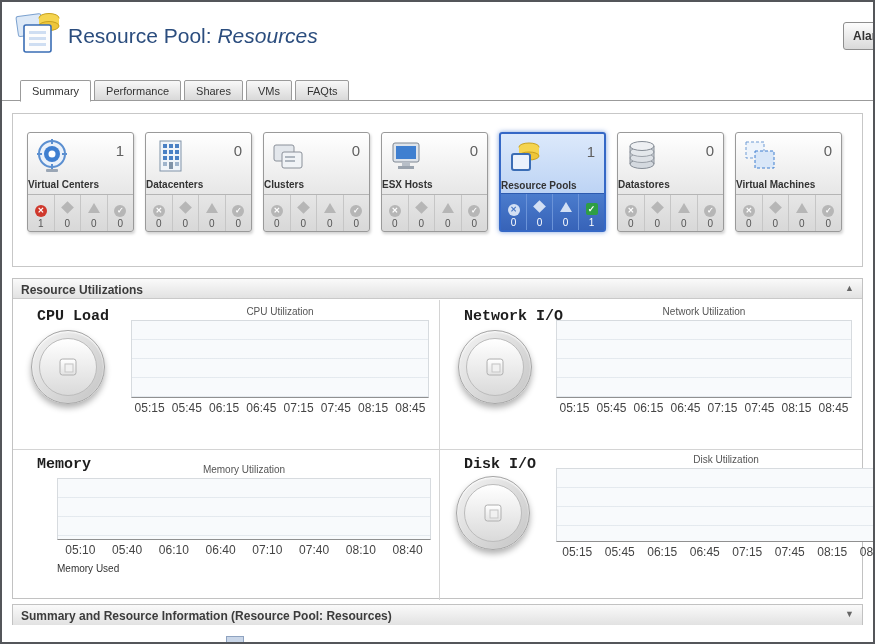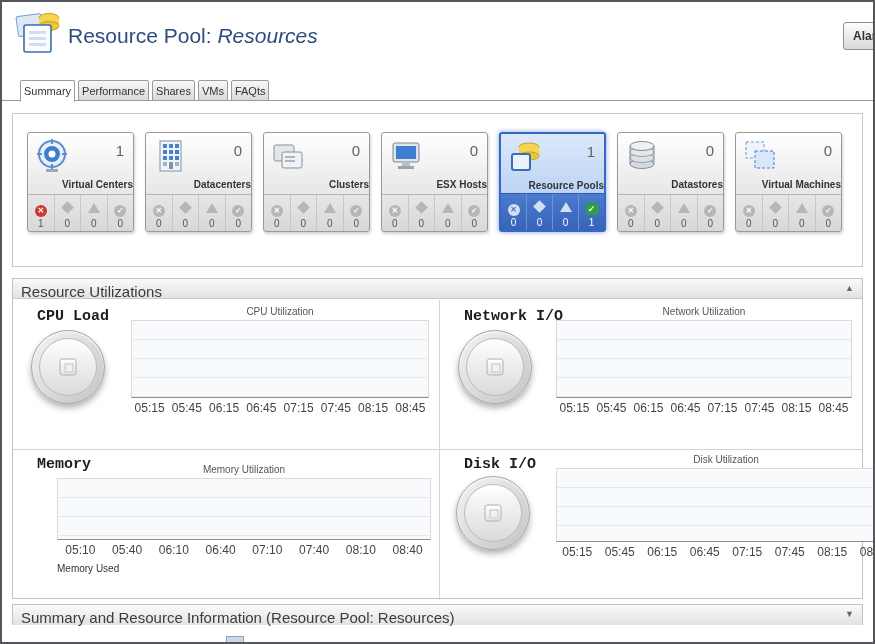--- a/index.html
+++ b/index.html
@@ -13,39 +13,39 @@
   .page-title { position:absolute; left:66px; top:22px; font-size:21px; color:#2b4d7e;text-align:right; }
   .page-title .em { font-style:italic; }
   .alarm-btn { position:absolute; left:841px; top:20px; width:72px; height:28px;
                border:1px solid #8e8e8e; border-radius:3px;
                background:linear-gradient(#fdfdfd,#d9d9d9);
                font-size:12px; font-weight:bold; color:#333; text-align:left;
                padding:6px 0 0 9px; }
 
   
   .tabs { position:absolute; left:18px; top:78px; display:flex; z-index:2; }
-  .tab { height:21px; padding:4px 3px 0; font-size:11px; color:#333;
+  .tab { height:21px; padding:4px 11px 0; font-size:11px; color:#333;
          border:1px solid #9b9b9b; margin-right:3px; border-radius:2px 2px 0 0;
          background:linear-gradient(#f8f8f8,#d9d9d9); cursor:default; }
   .tab.active { background:#fff; height:22px; border-bottom:1px solid #fff; }
   .tabline { position:absolute; left:0; right:0; top:98px; height:1px; background:#9b9b9b; z-index:1; }
 
   
   .inventory { position:absolute; left:10px; top:111px; width:851px; height:154px;
                border:1px solid #c7c7c7; background:#fff; }
   .tiles { position:absolute; left:14px; top:18px; display:flex; gap:11px; }
   .tile { position:relative; width:107px; height:100px; border:1px solid #9a9a9a;
           border-radius:3px; background:linear-gradient(#ffffff,#d8d8d8);
           box-shadow:1px 2px 3px rgba(0,0,0,.18); }
   .tile.selected { border:2px solid #3568c6; background:linear-gradient(#dce9fb,#a9c6f0);
                    box-shadow:0 0 5px rgba(60,110,200,.65); }
   .tile-top { position:relative; height:44px; }
   .tile-icon { position:absolute; left:6px; top:5px; }
   .tile-count { position:absolute; right:9px; top:9px; font-size:15px; color:#5f5f5f; }
-  .tile-name { position:absolute; left:0; right:0; top:46px; text-align:right;
+  .tile-name { position:absolute; left:0; right:0; top:46px; text-align:left;
                font-size:10px; font-weight:bold; color:#333; }
   .status-row { position:absolute; left:0; right:0; bottom:0; height:37px; display:flex;
                 border-top:1px solid #b5b5b5; }
   .status-cell { flex:1; text-align:center; padding-top:4px; border-right:1px solid #c6c6c6; }
   .status-cell:last-child { border-right:none; }
   .status-num { font-size:10px; color:#555; margin-top:1px; }
   .tile.selected .status-row { background:linear-gradient(#4b7ccd,#3763b8); border-top-color:#2d5bb0; }
   .tile.selected .status-cell { border-right-color:#6b93d8; }
   .tile.selected .status-num { color:#fff; }
 
@@ -64,21 +64,21 @@
   .tile.selected .si.dia { background:#d3e0f4; }
   .tile.selected .si.tri { border-bottom-color:#d3e0f4; }
 
   
   .panel { position:absolute; left:10px; width:851px; border:1px solid #c2c2c2; background:#fff; }
   .ru-panel { top:276px; height:321px; }
   .sum-panel { top:602px; height:21px; }
   .panel-header { position:relative; height:20px; background:linear-gradient(#fafafa,#e2e2e2);
                   border-bottom:1px solid #c9c9c9; cursor:default; }
   .sum-panel .panel-header { border-bottom:none; }
-  .panel-title { position:absolute; left:8px; top:4px; font-size:15px; font-weight:normal; color:#3c3c3c; }
+  .panel-title { position:absolute; left:8px; top:4px; font-size:12px; font-weight:bold; color:#3c3c3c; }
   .panel-arrow { position:absolute; right:8px; top:4px; font-size:9px; color:#666; }
 
   .panel-body { position:absolute; left:0; right:0; top:21px; bottom:0; background:#fff; }
   .cell { position:absolute; }
   .cell-cpu { left:0; top:0; width:427px; height:150px; border-right:1px solid #d4d4d4; border-bottom:1px solid #d4d4d4; }
   .cell-net { left:427px; top:0; right:0; height:150px; border-bottom:1px solid #d4d4d4; }
   .cell-mem { left:0; top:150px; width:427px; height:150px; border-right:1px solid #d4d4d4; }
   .cell-disk{ left:427px; top:150px; right:0; height:150px; }
 
   .q-label { position:absolute; left:24px; top:8px; font-size:15px; font-weight:bold; color:#1d1d1d;font-family:Liberation Mono, monospace; }

